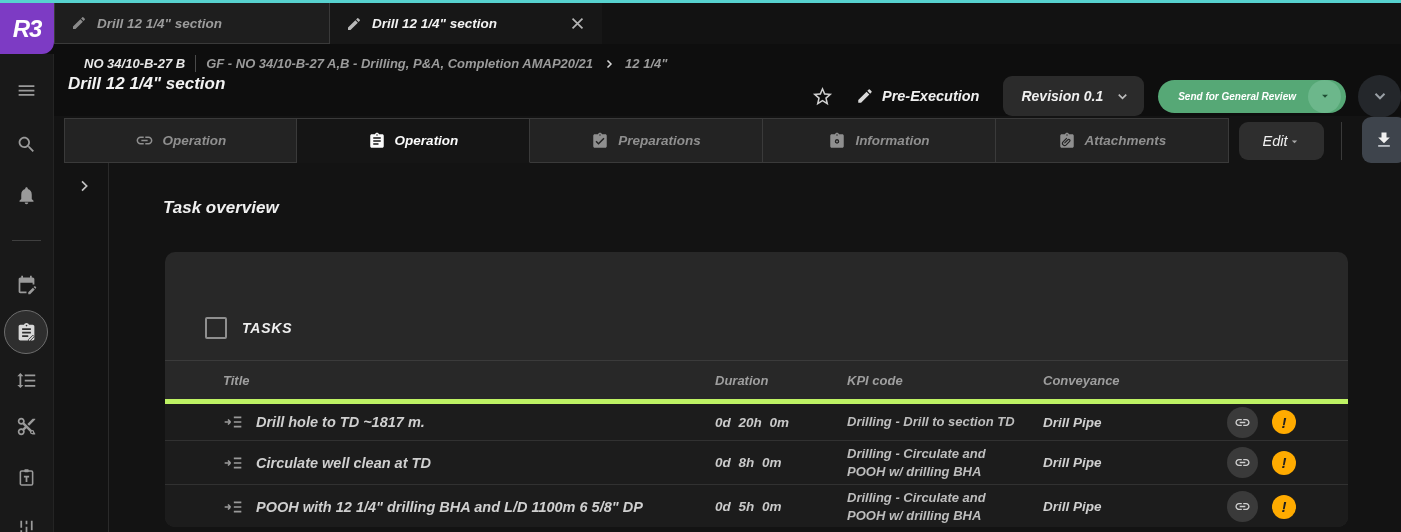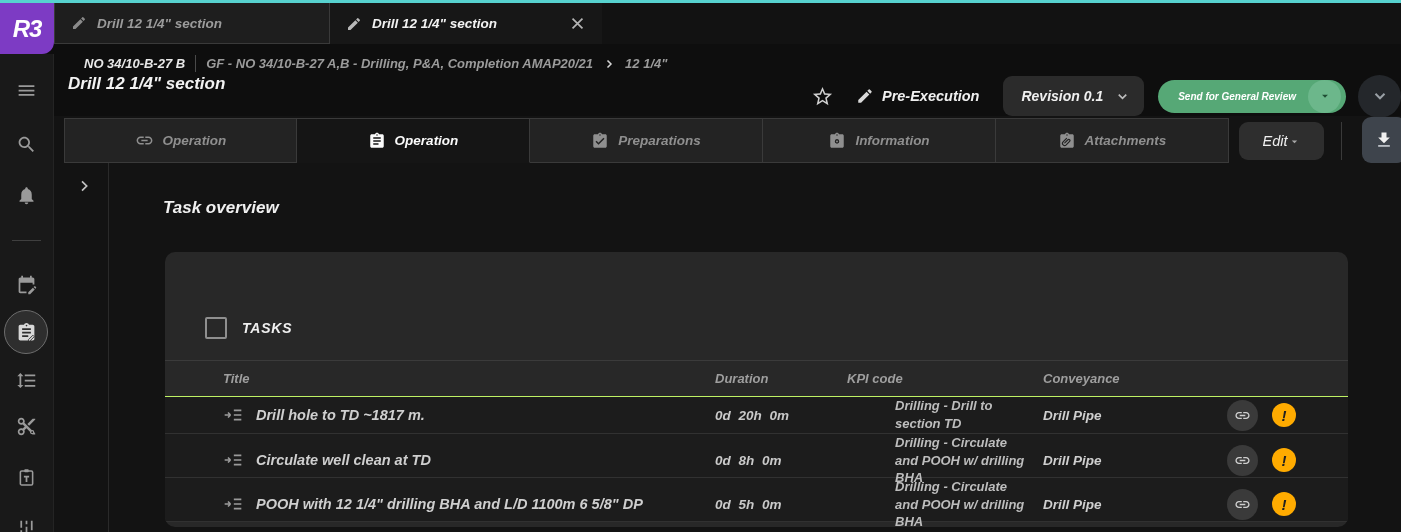--- a/index.html
+++ b/index.html
@@ -54,29 +54,29 @@
   
   .content-sep{position:absolute;left:108px;top:163px;width:1px;height:369px;background:#2a2a2a;}
   .expand{position:absolute;left:72px;top:174px;width:24px;height:24px;display:flex;align-items:center;justify-content:center;cursor:pointer;}
   .heading{position:absolute;left:163px;top:198px;color:#f0f0f0;font-size:17px;font-weight:bold;}
   .card{position:absolute;left:165px;top:252px;width:1183px;height:275px;background:#282828;border-radius:10px;overflow:hidden;}
   .grp-row{height:64px;display:flex;align-items:center;padding-left:40px;box-sizing:border-box;margin-top:44px;}
   .cbx{width:18px;height:18px;border:2px solid #8f8f8f;border-radius:2px;background:transparent;cursor:pointer;}
   .grp-label{margin-left:15px;color:#efefef;font-size:14px;font-weight:bold;letter-spacing:.8px;}
   .tgrid{display:grid;grid-template-columns:33px 459px 132px 196px 184px 1fr;align-items:center;
          padding-left:58px;box-sizing:border-box;}
-  .hdr-cells{height:37px;border-top:1px solid #3b3b3b;border-bottom:1px solid #bef264;color:#9e9e9e;
+  .hdr-cells{height:44px;border-top:1px solid #3b3b3b;border-bottom:5px solid #bef264;color:#9e9e9e;
              font-size:13px;font-weight:bold;}
   .hdr-cells .c-title{grid-column:1/3;}
   .trow{background:#1c1c1c;border-bottom:1px solid #313131;}
   .trow.h38{height:37px;} .trow.h45{height:44px;}
   .c-icon{display:flex;align-items:center;}
   .c-title{color:#cfcfcf;font-size:14.5px;font-weight:bold;}
   .c-dur{color:#c9c9c9;font-size:13.5px;font-weight:bold;word-spacing:4px;}
-  .c-kpi{color:#bdbdbd;font-size:13px;font-weight:bold;line-height:1.35;padding-right:16px;margin-left:48px;}
+  .c-kpi{color:#bdbdbd;font-size:13px;font-weight:bold;line-height:1.35;padding-right:16px;}
   .c-conv{color:#cfcfcf;font-size:13.5px;font-weight:bold;}
   .c-act{display:flex;align-items:center;gap:14px;justify-content:flex-start;}
   .link-circ{width:31px;height:31px;border-radius:50%;background:#3a3a3a;display:flex;align-items:center;justify-content:center;cursor:pointer;}
   .warn-circ{width:24px;height:24px;border-radius:50%;background:#ffab00;color:#202020;display:flex;align-items:center;
              justify-content:center;font-weight:bold;font-size:15px;cursor:pointer;}
   .add-row{height:47px;display:flex;align-items:center;padding-left:31px;box-sizing:border-box;cursor:pointer;}
   .add-label{margin-left:23px;color:#f2f2f2;font-size:14px;font-weight:bold;}
   .ico{flex:none;}
 </style>
 </head>

